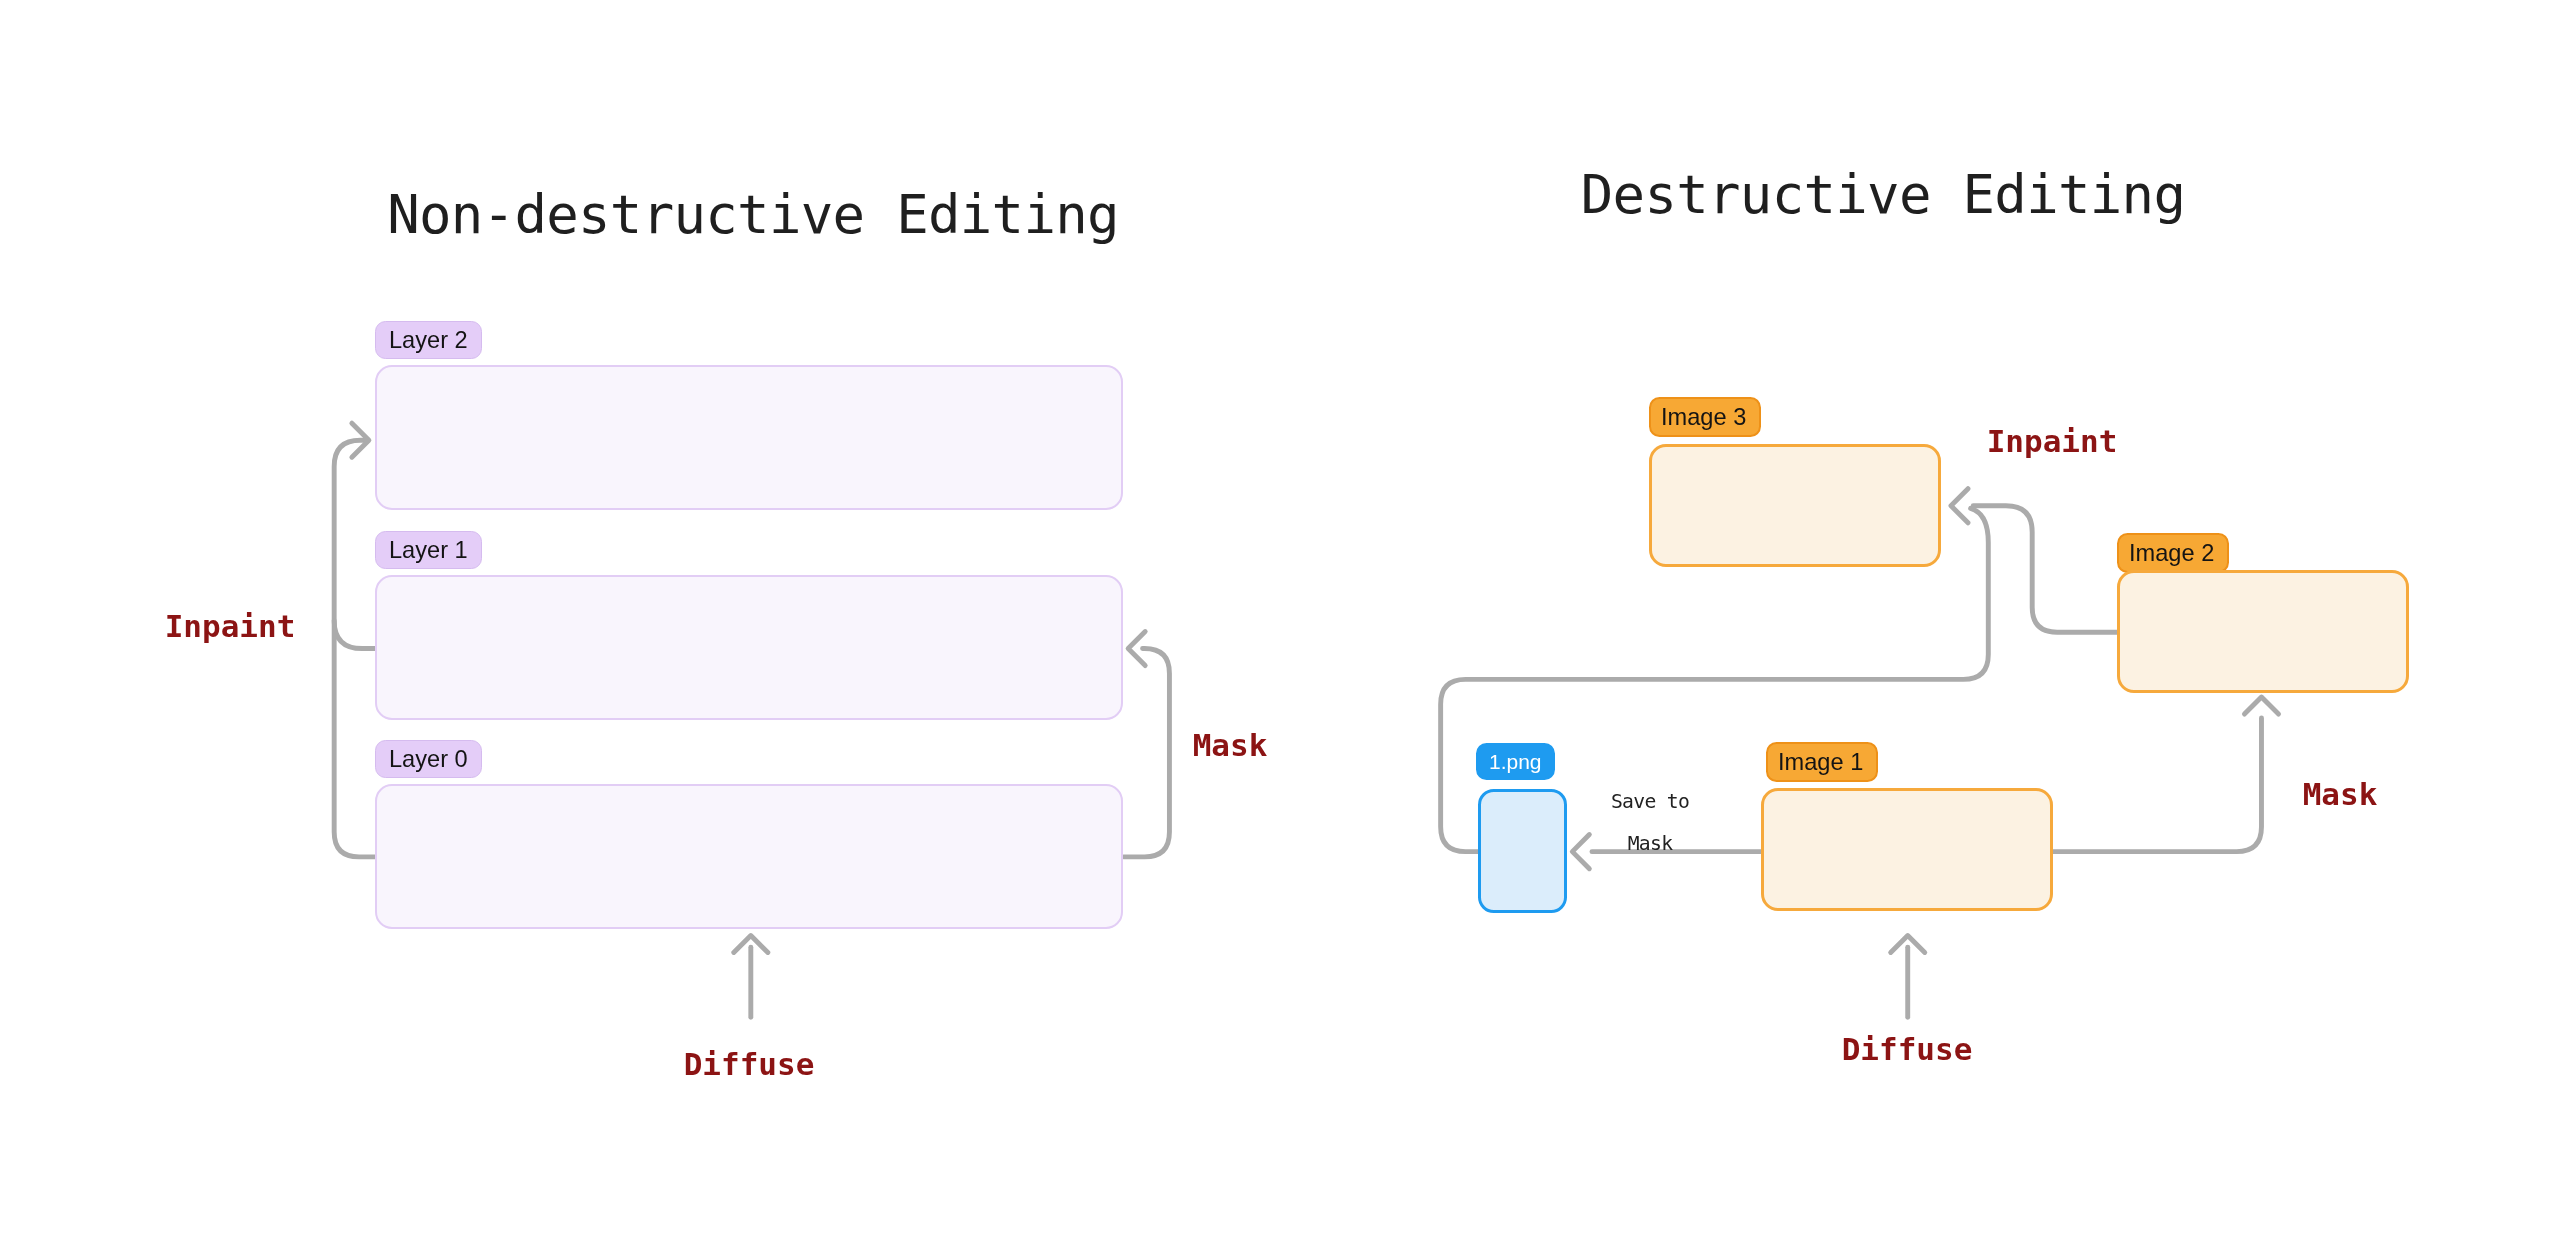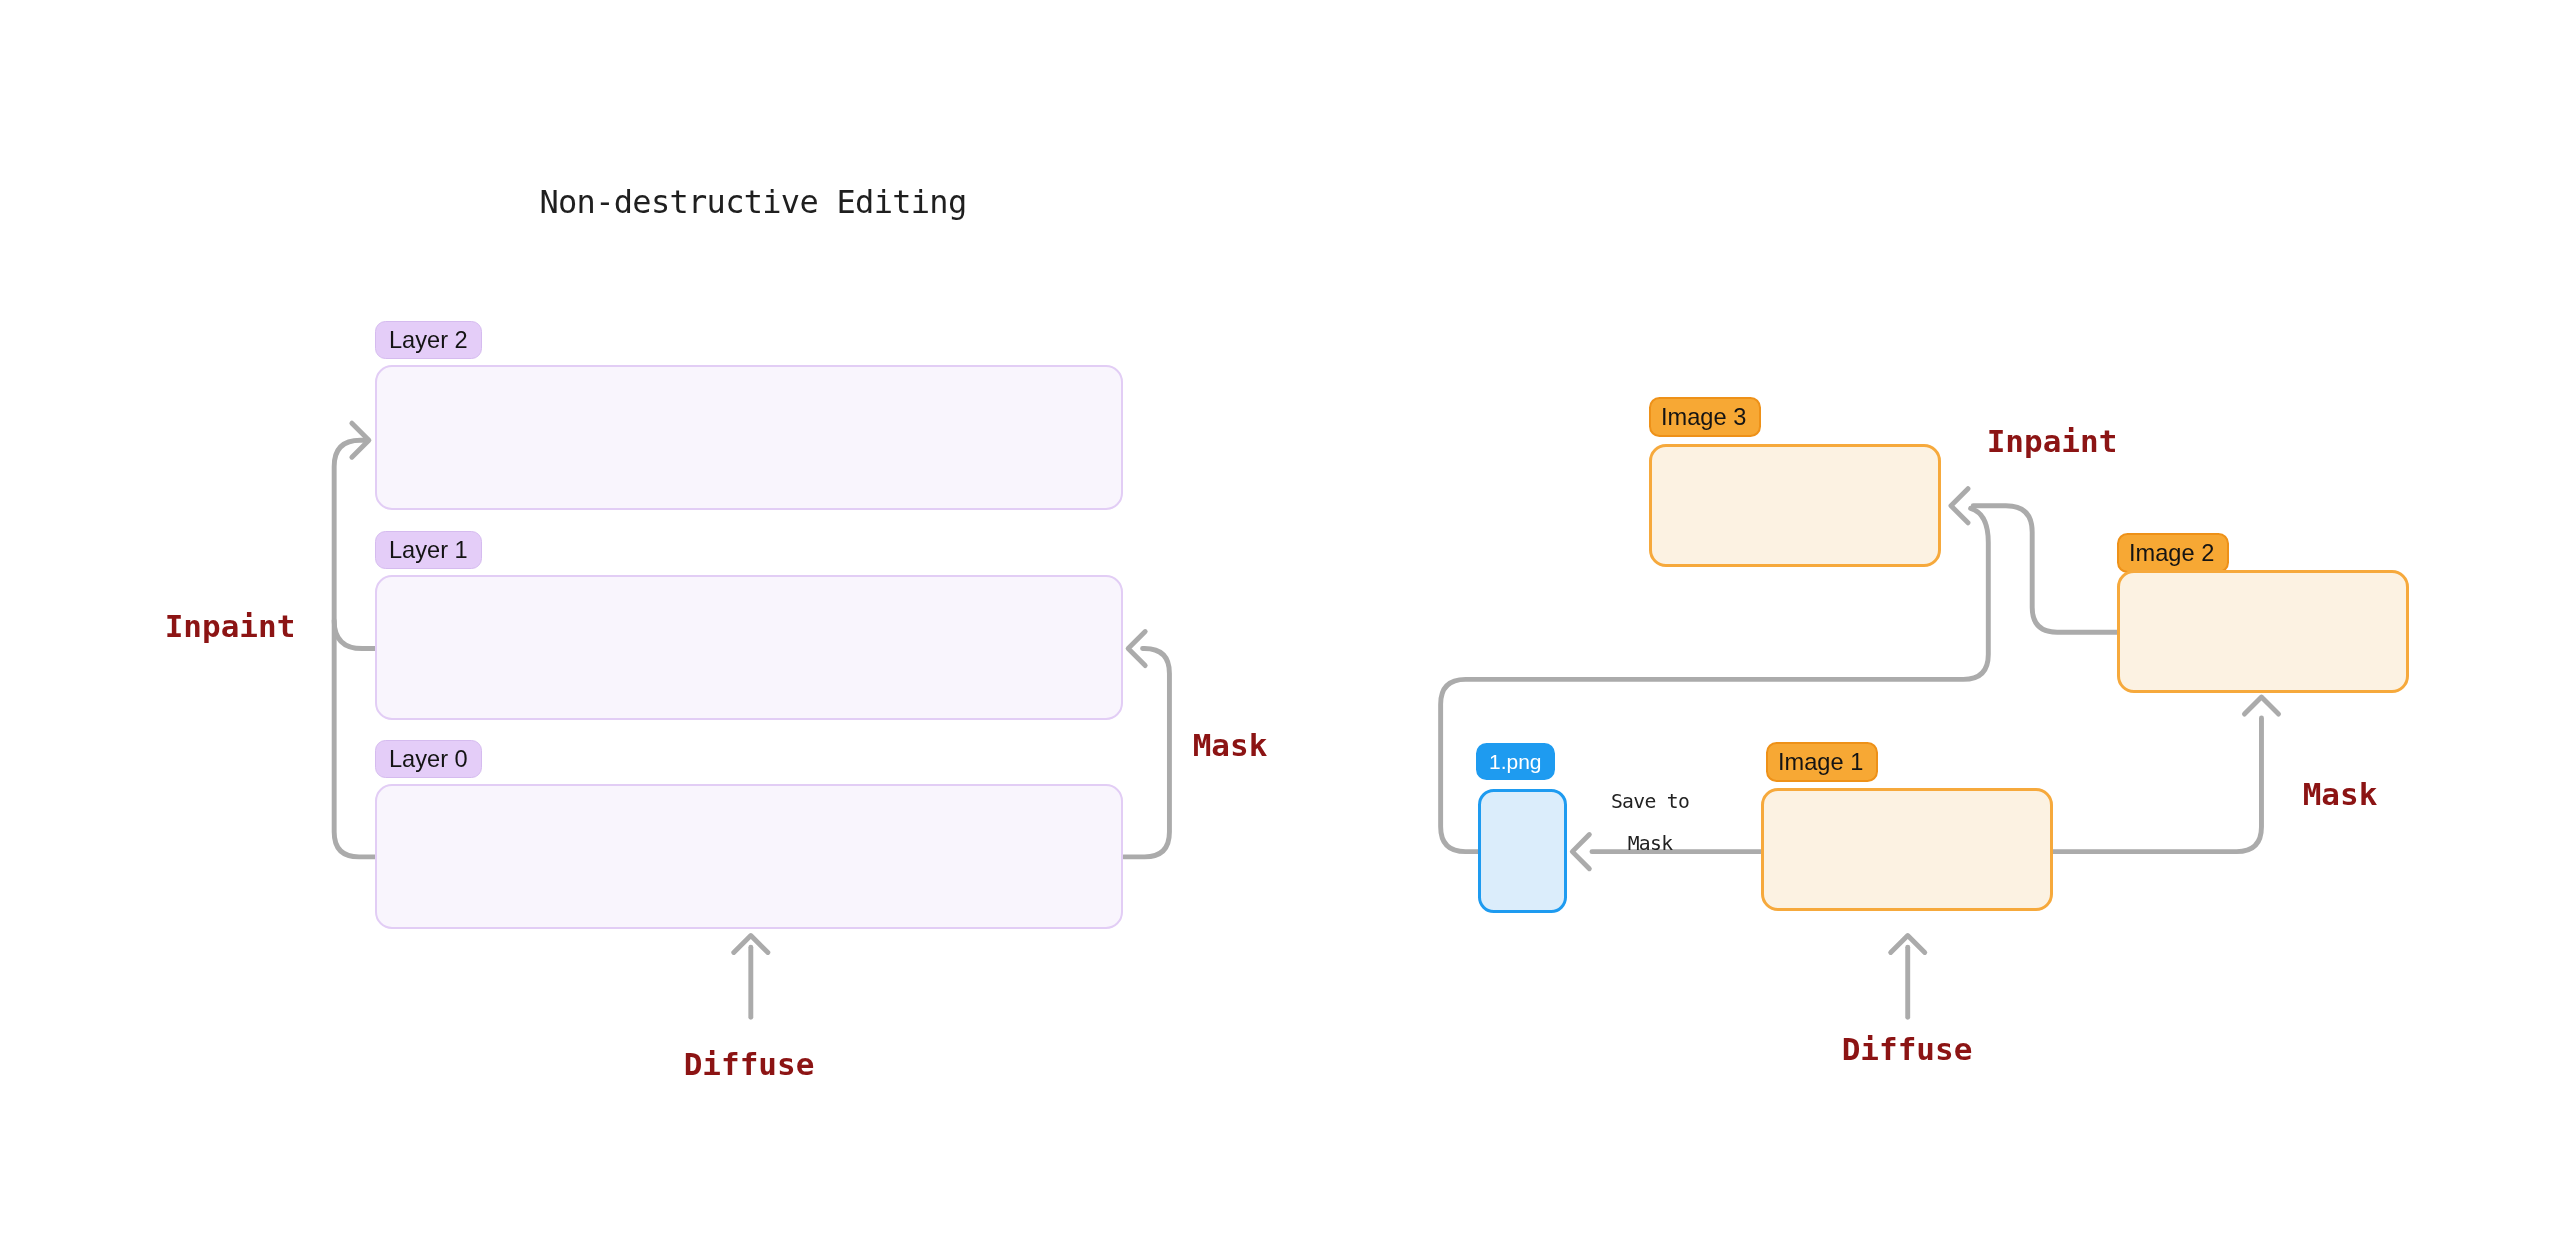--- a/index.html
+++ b/index.html
@@ -32,21 +32,21 @@
   .connectors path{
     fill:none;
     stroke:var(--connector_gray);
     stroke-width:7.5;
     stroke-linecap:round;
     stroke-linejoin:round;
   }
   .abs{position:absolute;}
   .ctr{transform:translateX(-50%);}
   .diagram-title{
-    font-size:32px;
+    font-size:54px;
     font-weight:500;
     color:var(--title_text);
     letter-spacing:-0.7px;
     white-space:nowrap;
     line-height:1.1;
   }
   .subtitle{
     font-size:29.5px;
     color:var(--title_text);
     line-height:48px;
@@ -124,20 +124,21 @@
   <div class="abs tag tag-purple" style="left:375px;top:531px;">Layer 1</div>
   <div class="abs node-box box-purple" style="left:375px;top:575px;width:744px;height:141px;"></div>
 
   <div class="abs tag tag-purple" style="left:375px;top:740px;">Layer 0</div>
   <div class="abs node-box box-purple" style="left:375px;top:784px;width:744px;height:141px;"></div>
 
   <div class="abs ctr action-label" style="left:230px;top:608px;">Inpaint</div>
   <div class="abs ctr action-label" style="left:1230px;top:727px;">Mask</div>
   <div class="abs ctr action-label" style="left:749px;top:1046px;">Diffuse</div>
 
+  <div class="abs ctr diagram-title" style="left:1883px;top:165px;">Destructive Editing</div>
   <div class="abs ctr subtitle" style="left:1879px;top:241px;">
   </div>
 
   <div class="abs tag tag-orange" style="left:1649px;top:397px;">Image 3</div>
   <div class="abs node-box box-orange" style="left:1649px;top:444px;width:286px;height:117px;"></div>
 
   <div class="abs ctr action-label" style="left:2052px;top:423px;">Inpaint</div>
 
   <div class="abs tag tag-orange" style="left:2117px;top:523px;margin-top:10px;">Image 2</div>
   <div class="abs node-box box-orange" style="left:2117px;top:570px;width:286px;height:117px;"></div>

